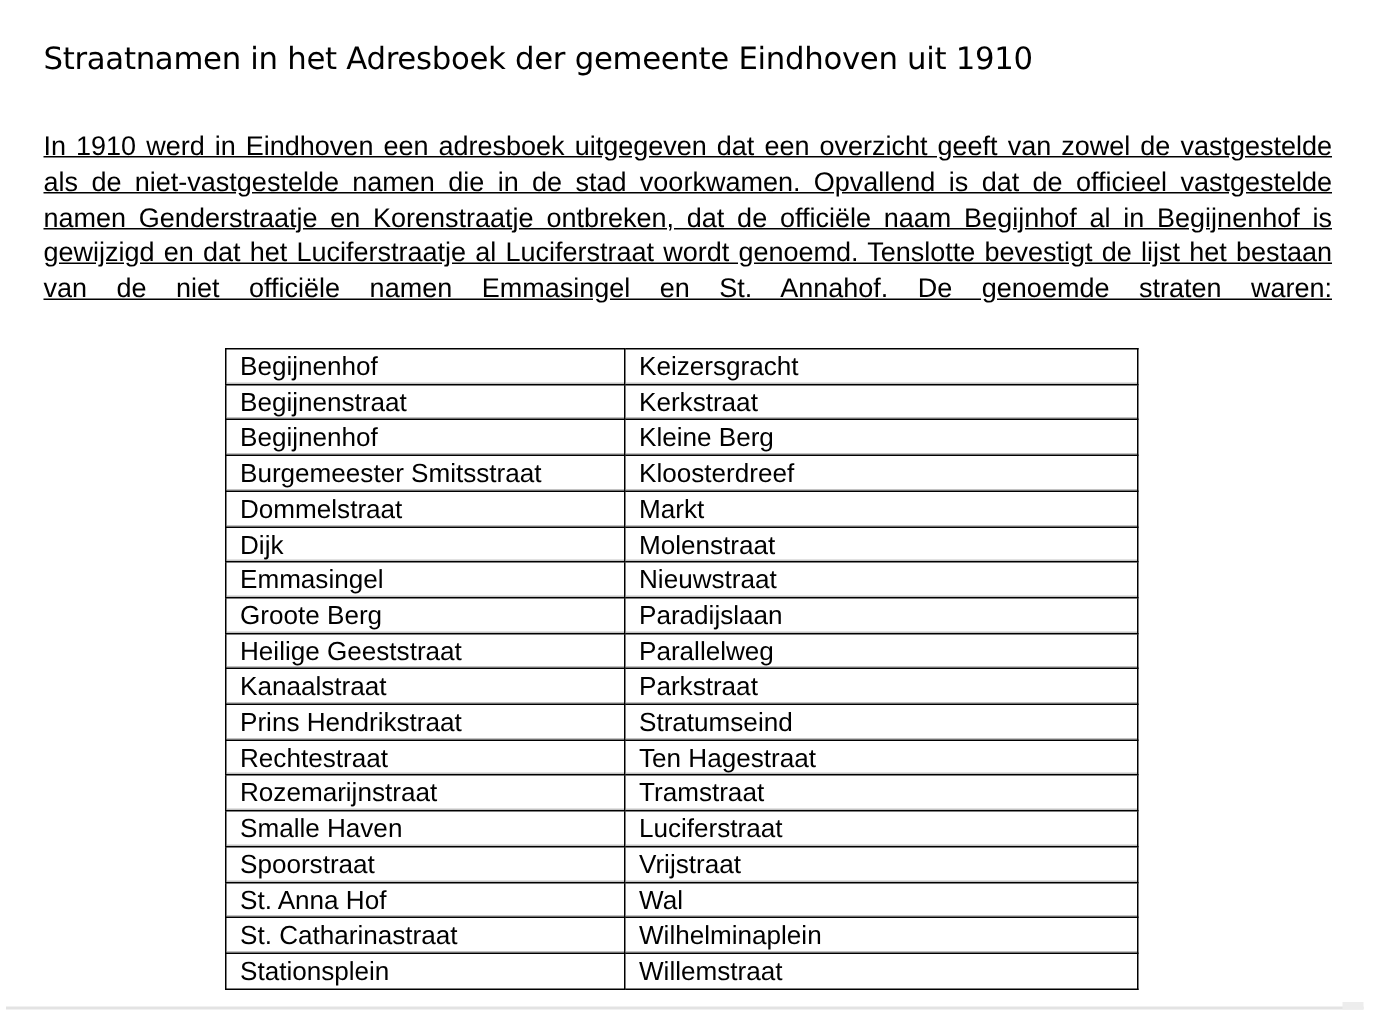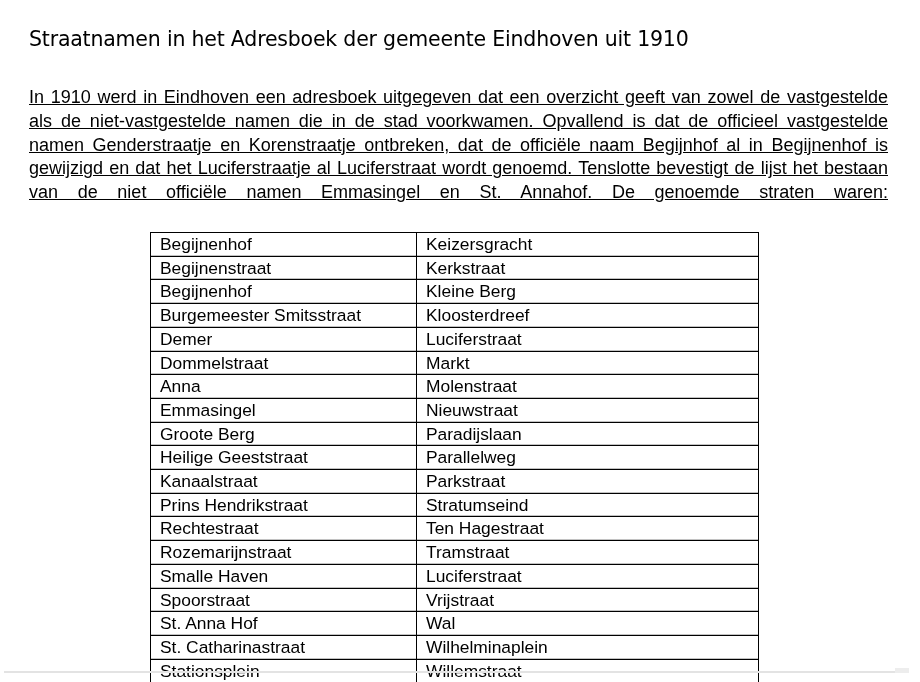--- a/index.html
+++ b/index.html
@@ -140,29 +140,25 @@
         </tr>
         <tr>
           <td class="col-a">Begijnenhof</td>
           <td class="col-b">Kleine Berg</td>
         </tr>
         <tr>
           <td class="col-a">Burgemeester Smitsstraat</td>
           <td class="col-b">Kloosterdreef</td>
         </tr>
         <tr>
-          <td class="col-a">Demer</td>
-          <td class="col-b">Luciferstraat</td>
-        </tr>
-        <tr>
           <td class="col-a">Dommelstraat</td>
           <td class="col-b">Markt</td>
         </tr>
         <tr>
-          <td class="col-a">Anna</td>
+          <td class="col-a">Dijk</td>
           <td class="col-b">Molenstraat</td>
         </tr>
         <tr>
           <td class="col-a">Emmasingel</td>
           <td class="col-b">Nieuwstraat</td>
         </tr>
         <tr>
           <td class="col-a">Groote Berg</td>
           <td class="col-b">Paradijslaan</td>
         </tr>

